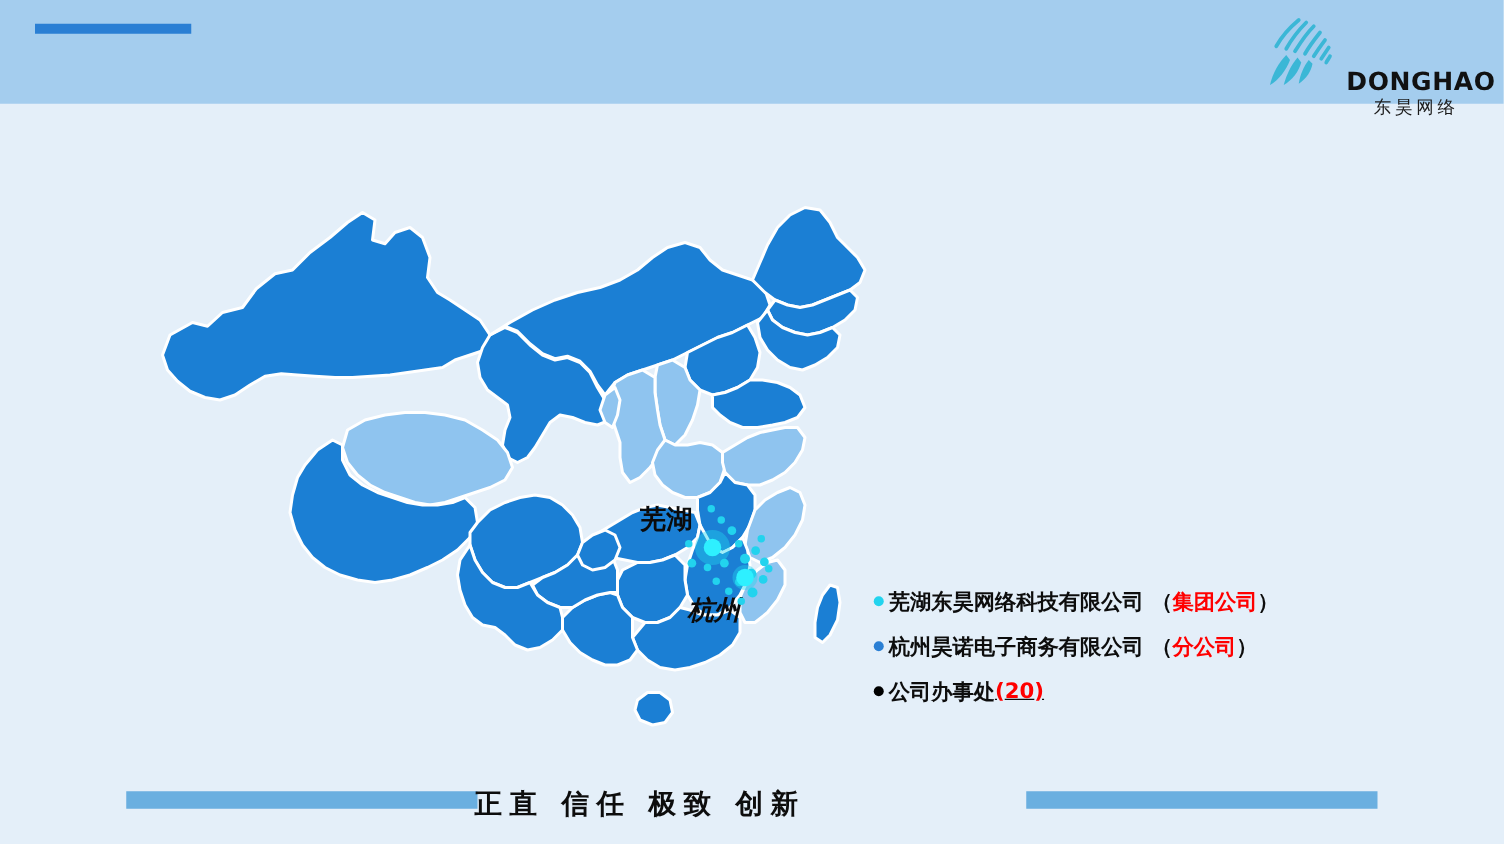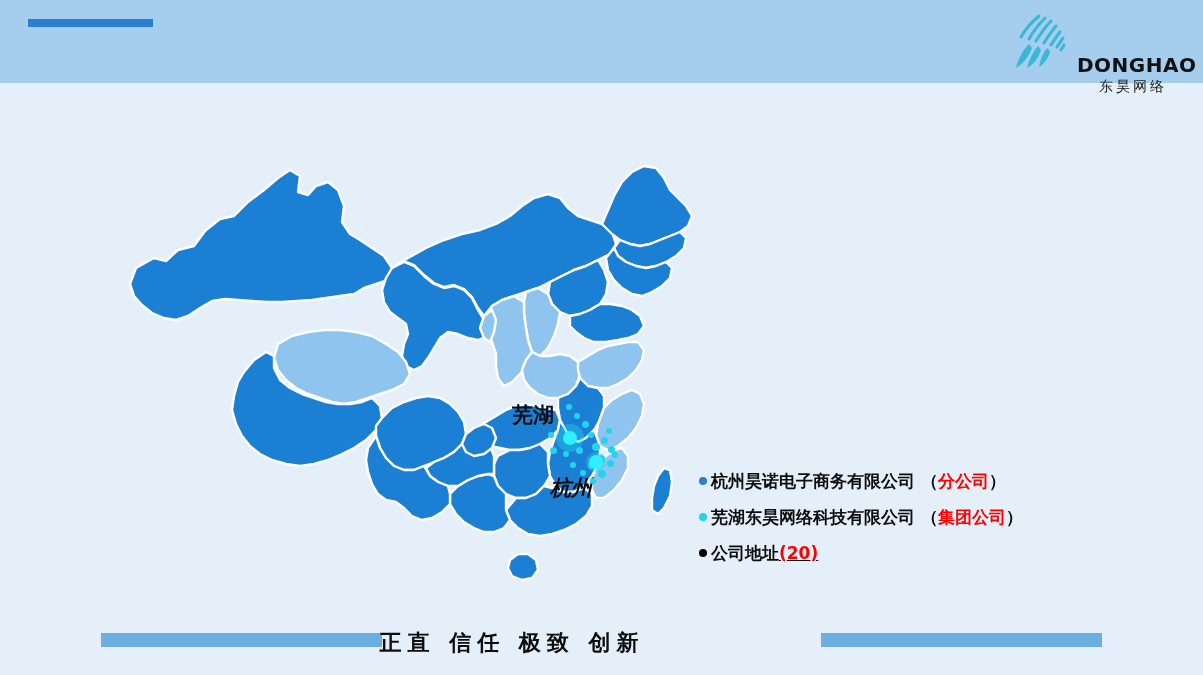--- a/index.html
+++ b/index.html
@@ -298,34 +298,34 @@
 <div class="dot" style="left:580px;top:470px;width:6px;height:6px;"></div>
 <div class="dot" style="left:570px;top:462px;width:6px;height:6px;"></div>
 <div class="dot" style="left:590px;top:478px;width:6px;height:6px;"></div>
 <div class="dot" style="left:606px;top:428px;width:6px;height:6px;"></div>
 <div class="dot" style="left:566px;top:404px;width:6px;height:6px;"></div>
 <div class="main-marker" style="left:586px; top:452px; width:20px; height:20px;"></div>
 
 <div class="legend">
 
   <div class="legend-row">
+    <span class="legend-bullet" style="background:#22d3ee;"></span>
+    <span class="legend-name">芜湖东昊网络科技有限公司</span>
+    <span class="legend-tag"><span>（</span><span class="hl">集团公司</span><span>）</span></span>
+  </div>
+
+  <div class="legend-row">
     <span class="legend-bullet" style="background:#2a7fd4;"></span>
     <span class="legend-name">杭州昊诺电子商务有限公司</span>
     <span class="legend-tag"><span>（</span><span class="hl">分公司</span><span>）</span></span>
   </div>
 
-  <div class="legend-row">
-    <span class="legend-bullet" style="background:#22d3ee;"></span>
-    <span class="legend-name">芜湖东昊网络科技有限公司</span>
-    <span class="legend-tag"><span>（</span><span class="hl">集团公司</span><span>）</span></span>
-  </div>
-
   <div class="legend-row compact">
     <span class="legend-bullet" style="background:#000000;"></span>
-    <span class="legend-name">公司地址</span>
+    <span class="legend-name">公司办事处</span>
     <span class="legend-tag"><span class="hl">(</span><span class="hl">20</span><span class="hl">)</span></span>
   </div>
 
 </div>
 
 <div class="footer-bar left"></div>
 <div class="footer-slogan">正直 信任 极致 创新</div>
 <div class="footer-bar right"></div>
 
 </body></html>

